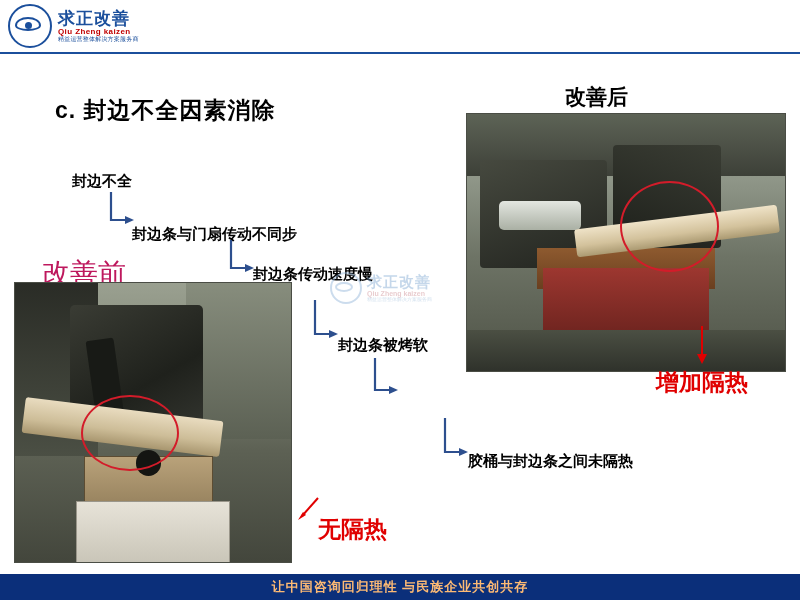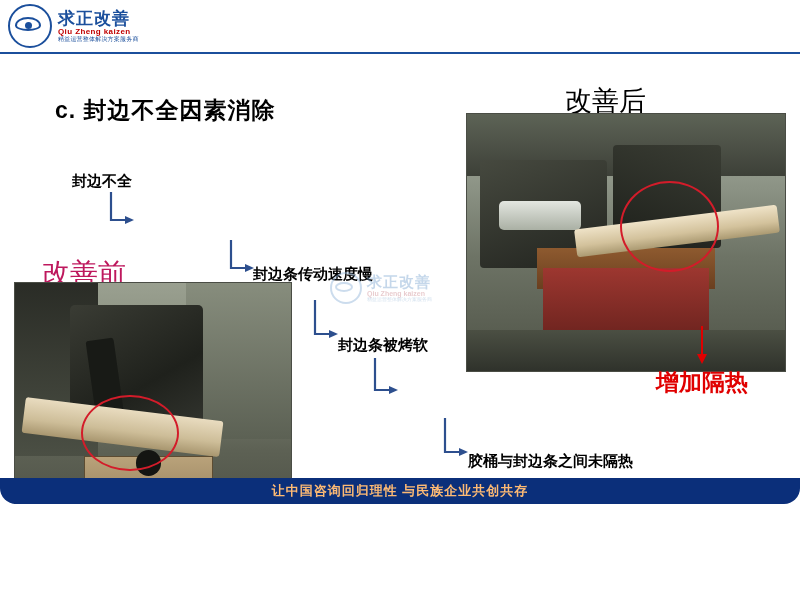--- a/index.html
+++ b/index.html
@@ -10,24 +10,23 @@
     width: 800px;
     height: 600px;
     background: #ffffff;
     font-family: "Liberation Sans", sans-serif;
     overflow: hidden;
     position: relative;
   }
   .slide {
     position: relative;
     width: 800px;
-    height: 504px;
+    height: 600px;
     background: #ffffff;
     overflow: hidden;
-    border-radius: 16px;
   }
 
   
   .logo-block {
     position: absolute;
     left: 8px;
     top: 4px;
     width: 210px;
     height: 44px;
     display: flex;
@@ -111,22 +110,22 @@
     left: 42px;
     top: 255px;
     font-size: 28px;
     font-weight: normal;
     color: #be185d;
   }
   .cap-after {
     position: absolute;
     left: 565px;
     top: 83px;
-    font-size: 27px;
-    font-weight: normal;
+    font-size: 21px;
+    font-weight: bold;
     color: #000000;
   }
 
   
   .chain-item {
     position: absolute;
     font-size: 15px;
     font-weight: bold;
     color: #000000;
     white-space: nowrap;
@@ -336,20 +335,21 @@
     </div>
   </div>
   <div class="header-rule"></div>
 
   <div class="slide-title">c. 封边不全因素消除</div>
 
   <div class="cap-before">改善前</div>
   <div class="cap-after">改善后</div>
 
   <div class="chain-item chain-0">封边不全</div>
+  <div class="chain-item chain-1">封边条与门扇传动不同步</div>
   <div class="chain-item chain-2">封边条传动速度慢</div>
   <div class="chain-item chain-3">封边条被烤软</div>
   <div class="chain-item chain-5">胶桶与封边条之间未隔热</div>
 
   <div class="arrow" style="left:108px; top:192px;">
     <svg width="28" height="42" viewBox="0 0 28 42">
       <path d="M3 0 L3 28 L19 28" stroke="#2d4f8e" stroke-width="2.2" fill="none"></path>
       <path d="M26 28 L17 24 L17 32 Z" fill="#2d4f8e"></path>
     </svg>
   </div>

